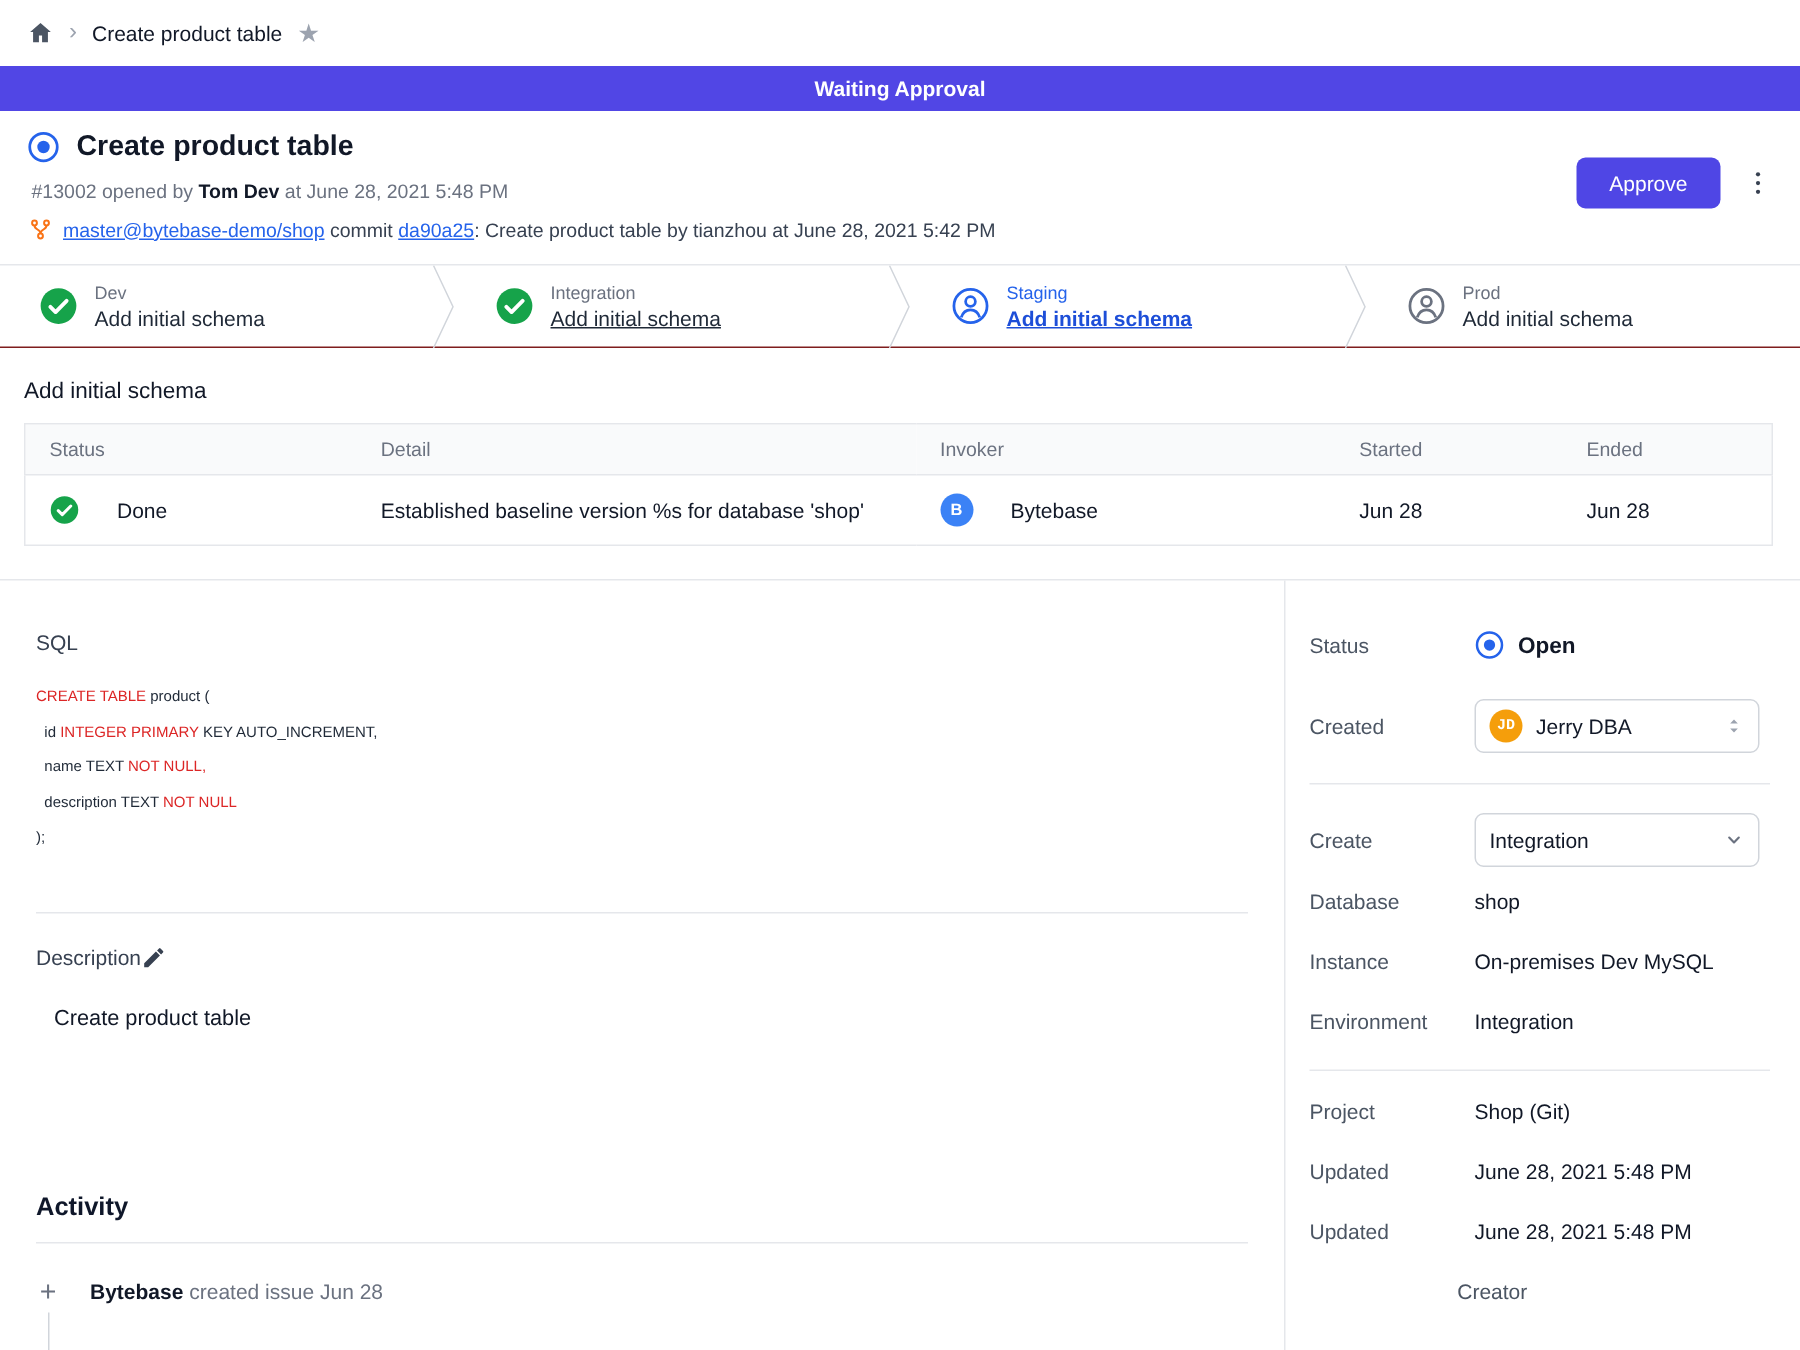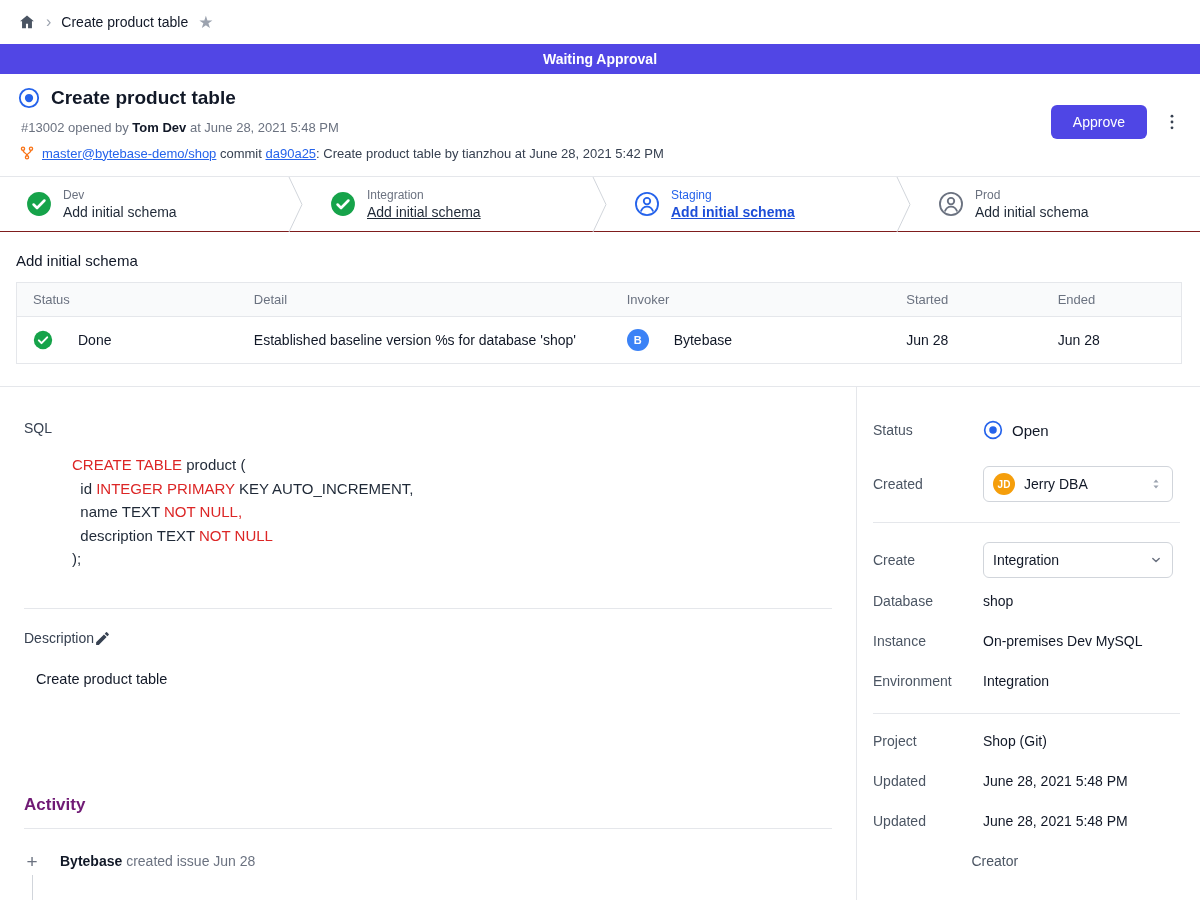--- a/index.html
+++ b/index.html
@@ -54,53 +54,53 @@
   .task-heading { font-size: 15px; font-weight: 500; color: #111827; margin: 6px 0 13px 0; }
   .task-table { width: 100%; border-collapse: collapse; border: 1px solid #e5e7eb; }
   .task-table th { background: #f9fafb; text-align: left; font-size: 13px; font-weight: 500; color: #6b7280; padding: 9px 16px; border-bottom: 1px solid #e5e7eb; }
   .task-table td { background: #fff; font-size: 14px; color: #111827; padding: 12px 16px; vertical-align: middle; }
   .col-status { width: 19%; } .col-detail { width: 32%; } .col-invoker { width: 24%; } .col-started { width: 13%; } .col-ended { width: 12%; }
   .cell-flex { display: flex; align-items: center; gap: 25px; }
   .icon-check-sm svg { width: 20px; height: 20px; display: block; }
 
   .avatar { display: inline-flex; align-items: center; justify-content: center; width: 22px; height: 22px; border-radius: 50%; color: #fff; font-size: 10px; font-weight: 700; flex: 0 0 auto; }
   .avatar.b  { background: var(--avatar-bytebase, #3b82f6); font-size: 11px; }
-  .avatar.jd { background: var(--avatar-assignee, #f59e0b); }
+  .avatar.jd { background: var(--avatar-assignee, #f59e0b); font-family: Liberation Mono, monospace; }
   .avatar.td { background: var(--avatar-creator, #14b8a6); }
 
   
   .main { display: flex; height: 525px; }
   .left-col { flex: 1; padding: 33px 24px 0 24px; }
   .right-col { width: 344px; flex: 0 0 344px; border-left: 1px solid #e5e7eb; padding: 33px 20px 0 16px; }
 
   
   .sql-label { font-size: 14px; color: #374151; margin-bottom: 17px; }
-  .sql-code { font-size: 15px; line-height: 23.5px; color: #1f2937; white-space: pre; margin-left: 48px; }
+  .sql-code { font-size: 10px; line-height: 23.5px; color: #1f2937; white-space: pre; }
   .kw { color: var(--sql-keyword, #dc2626); }
   .divider { border: none; border-top: 1px solid #e5e7eb; }
   .divider.after-sql { margin-top: 37px; }
   .desc-row { display: flex; justify-content: flex-start; align-items: center; margin-top: 21px; }
   .desc-label { font-size: 14px; color: #374151; }
   .icon-pencil { cursor: pointer; }
   .icon-pencil svg { width: 17px; height: 17px; display: block; }
   .desc-text { font-size: 14.5px; color: #111827; margin-top: 24px; padding-left: 12px; }
-  .activity-heading { font-size: 17px; font-weight: 700; color: #701a75; margin-top: 108px; }
+  .activity-heading { font-size: 17px; font-weight: 700; color: #0f172a; margin-top: 108px; }
   .divider.after-activity { margin-top: 13px; }
   .activity-entry { display: flex; align-items: center; gap: 20px; margin-top: 23px; }
   .plus-wrap { position: relative; width: 16px; text-align: center; }
   .plus { color: #6b7280; font-size: 19px; line-height: 1; cursor: pointer; }
   .timeline { position: absolute; left: 50%; top: 23px; width: 1px; height: 30px; background: #d1d5db; }
   .activity-actor { font-weight: 600; color: #111827; }
   .activity-action { color: #6b7280; }
 
   
   .side-row { display: flex; align-items: center; }
   .side-label { width: 110px; flex: 0 0 110px; font-size: 14px; color: #4b5563; }
   .side-value { font-size: 14px; color: #111827; font-weight: 500; display: flex; align-items: center; gap: 9px; }
-  .status-value { font-size: 15px; }
+  .status-value { font-size: 15px; font-weight: bold; }
   .icon-open-sm svg { width: 20px; height: 20px; display: block; }
   .row-status { margin-bottom: 26px; }
   .row-assignee { margin-bottom: 0; }
   .select-box { display: flex; align-items: center; gap: 9px; width: 190px; height: 36px; border: 1px solid #d1d5db; border-radius: 6px; padding: 0 8px 0 9px; background: #fff; cursor: pointer; }
   .select-text { flex: 1; font-size: 14px; color: #111827; }
   .icon-stepper svg, .icon-chevdown svg { width: 16px; height: 16px; display: block; }
   .side-divider { border: none; border-top: 1px solid #e5e7eb; margin: 20px 0 19px 0; }
   .row-stage { margin-bottom: 15px; }
   .row-text { margin-bottom: 24px; }
   .row-creator { margin-bottom: 0; flex-direction: column; }

